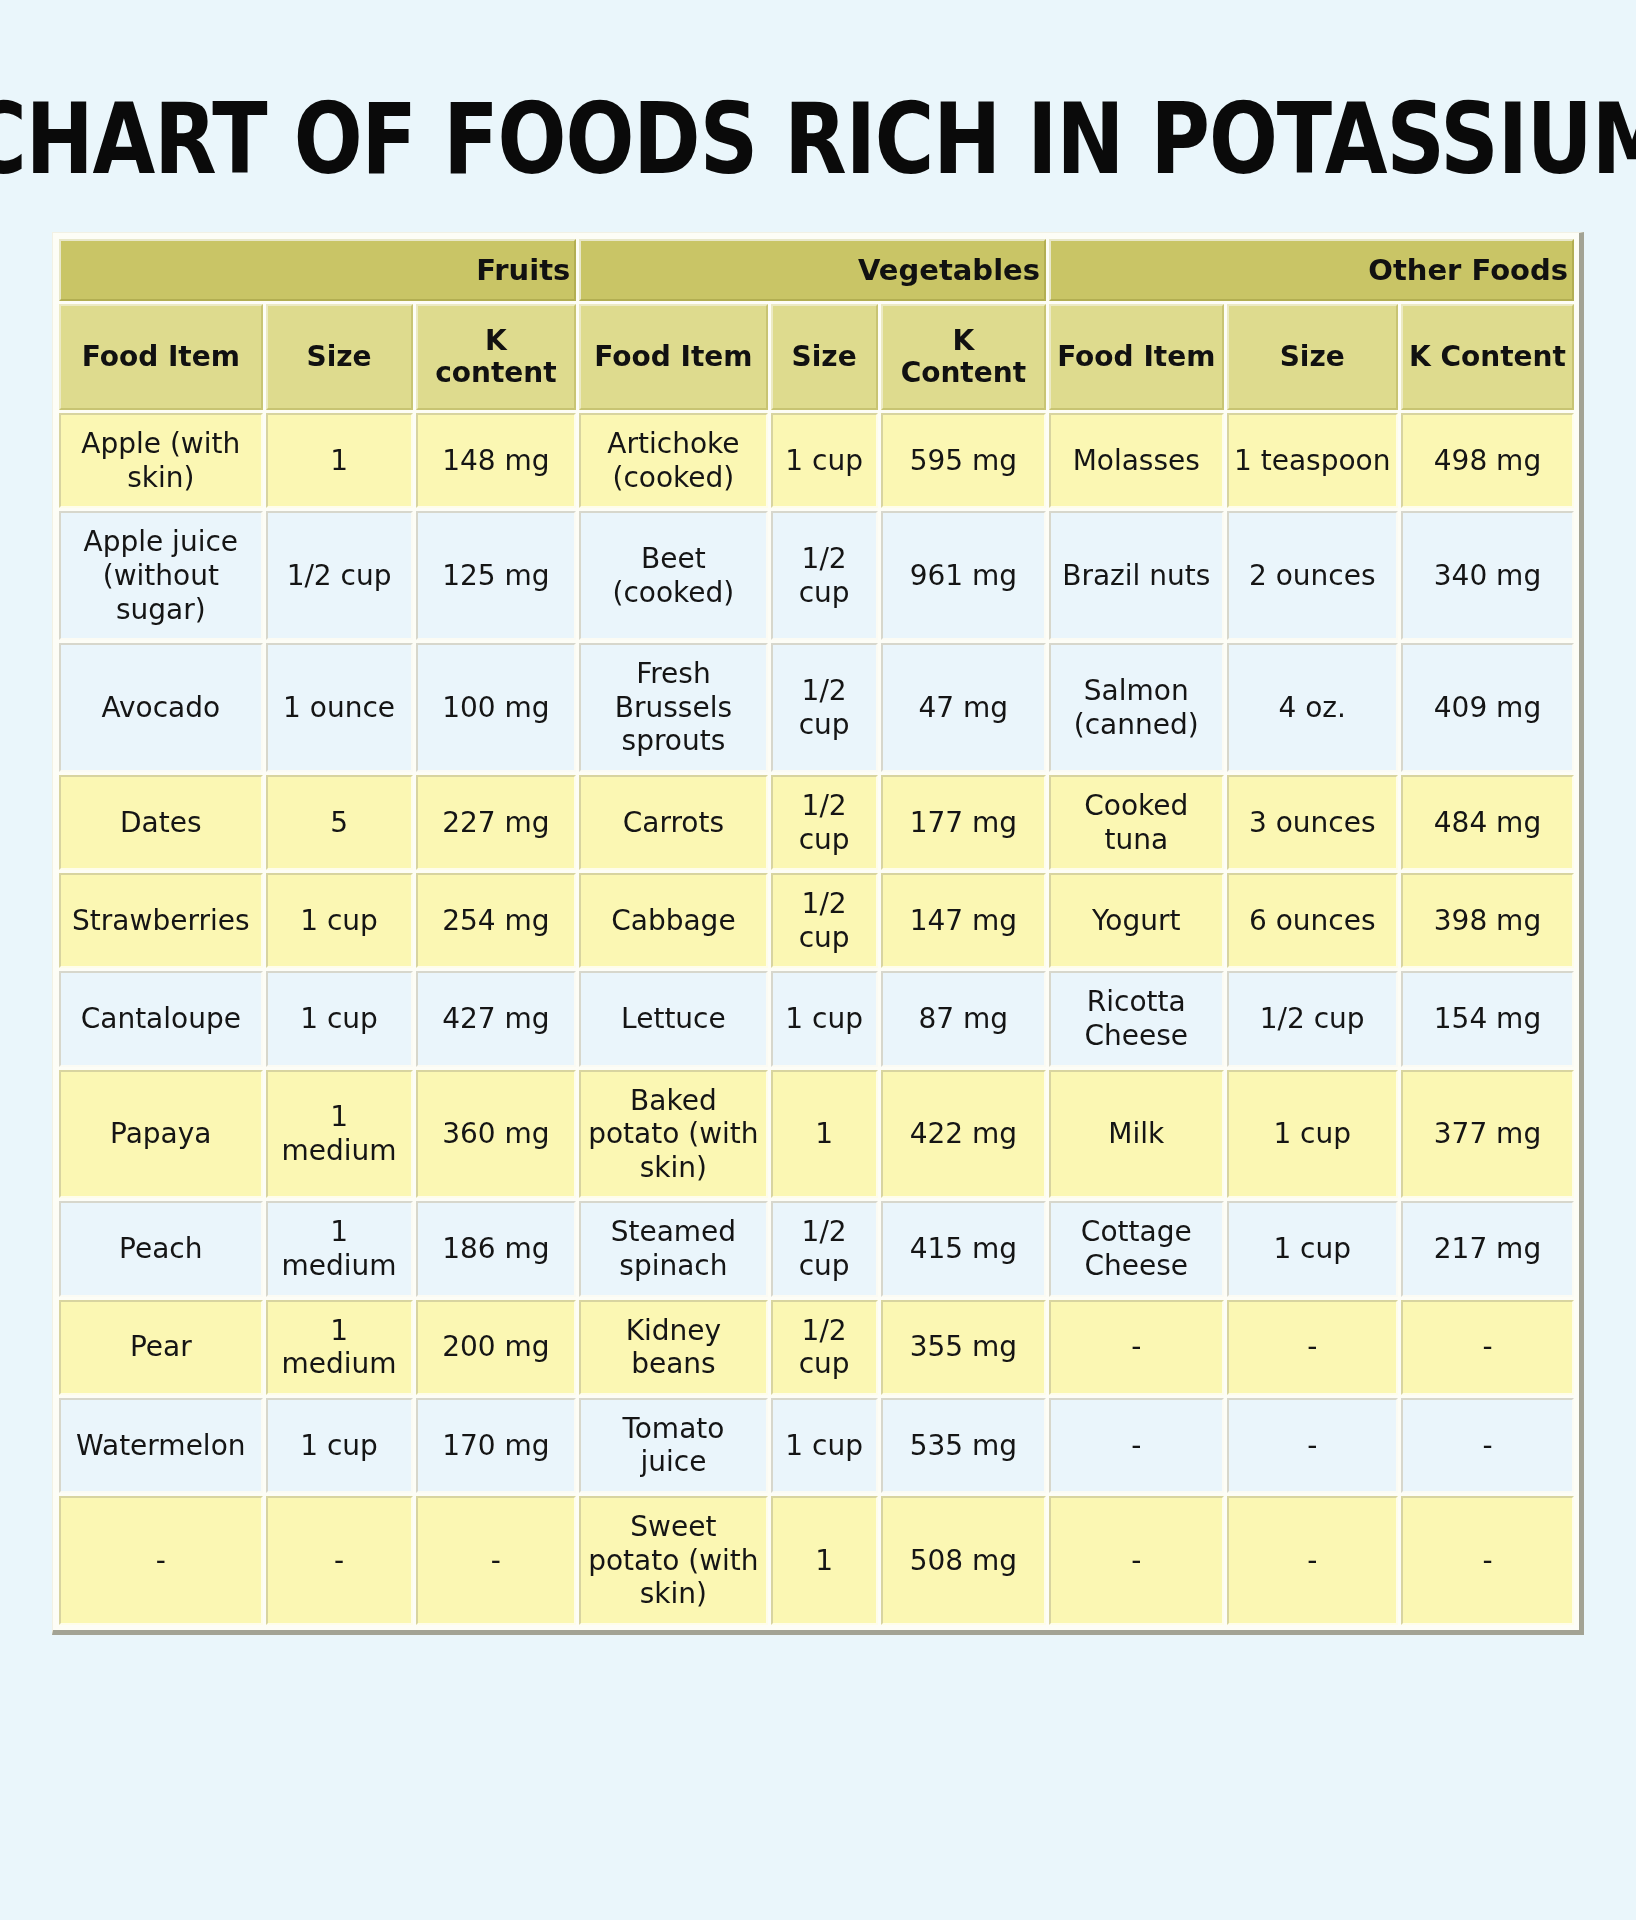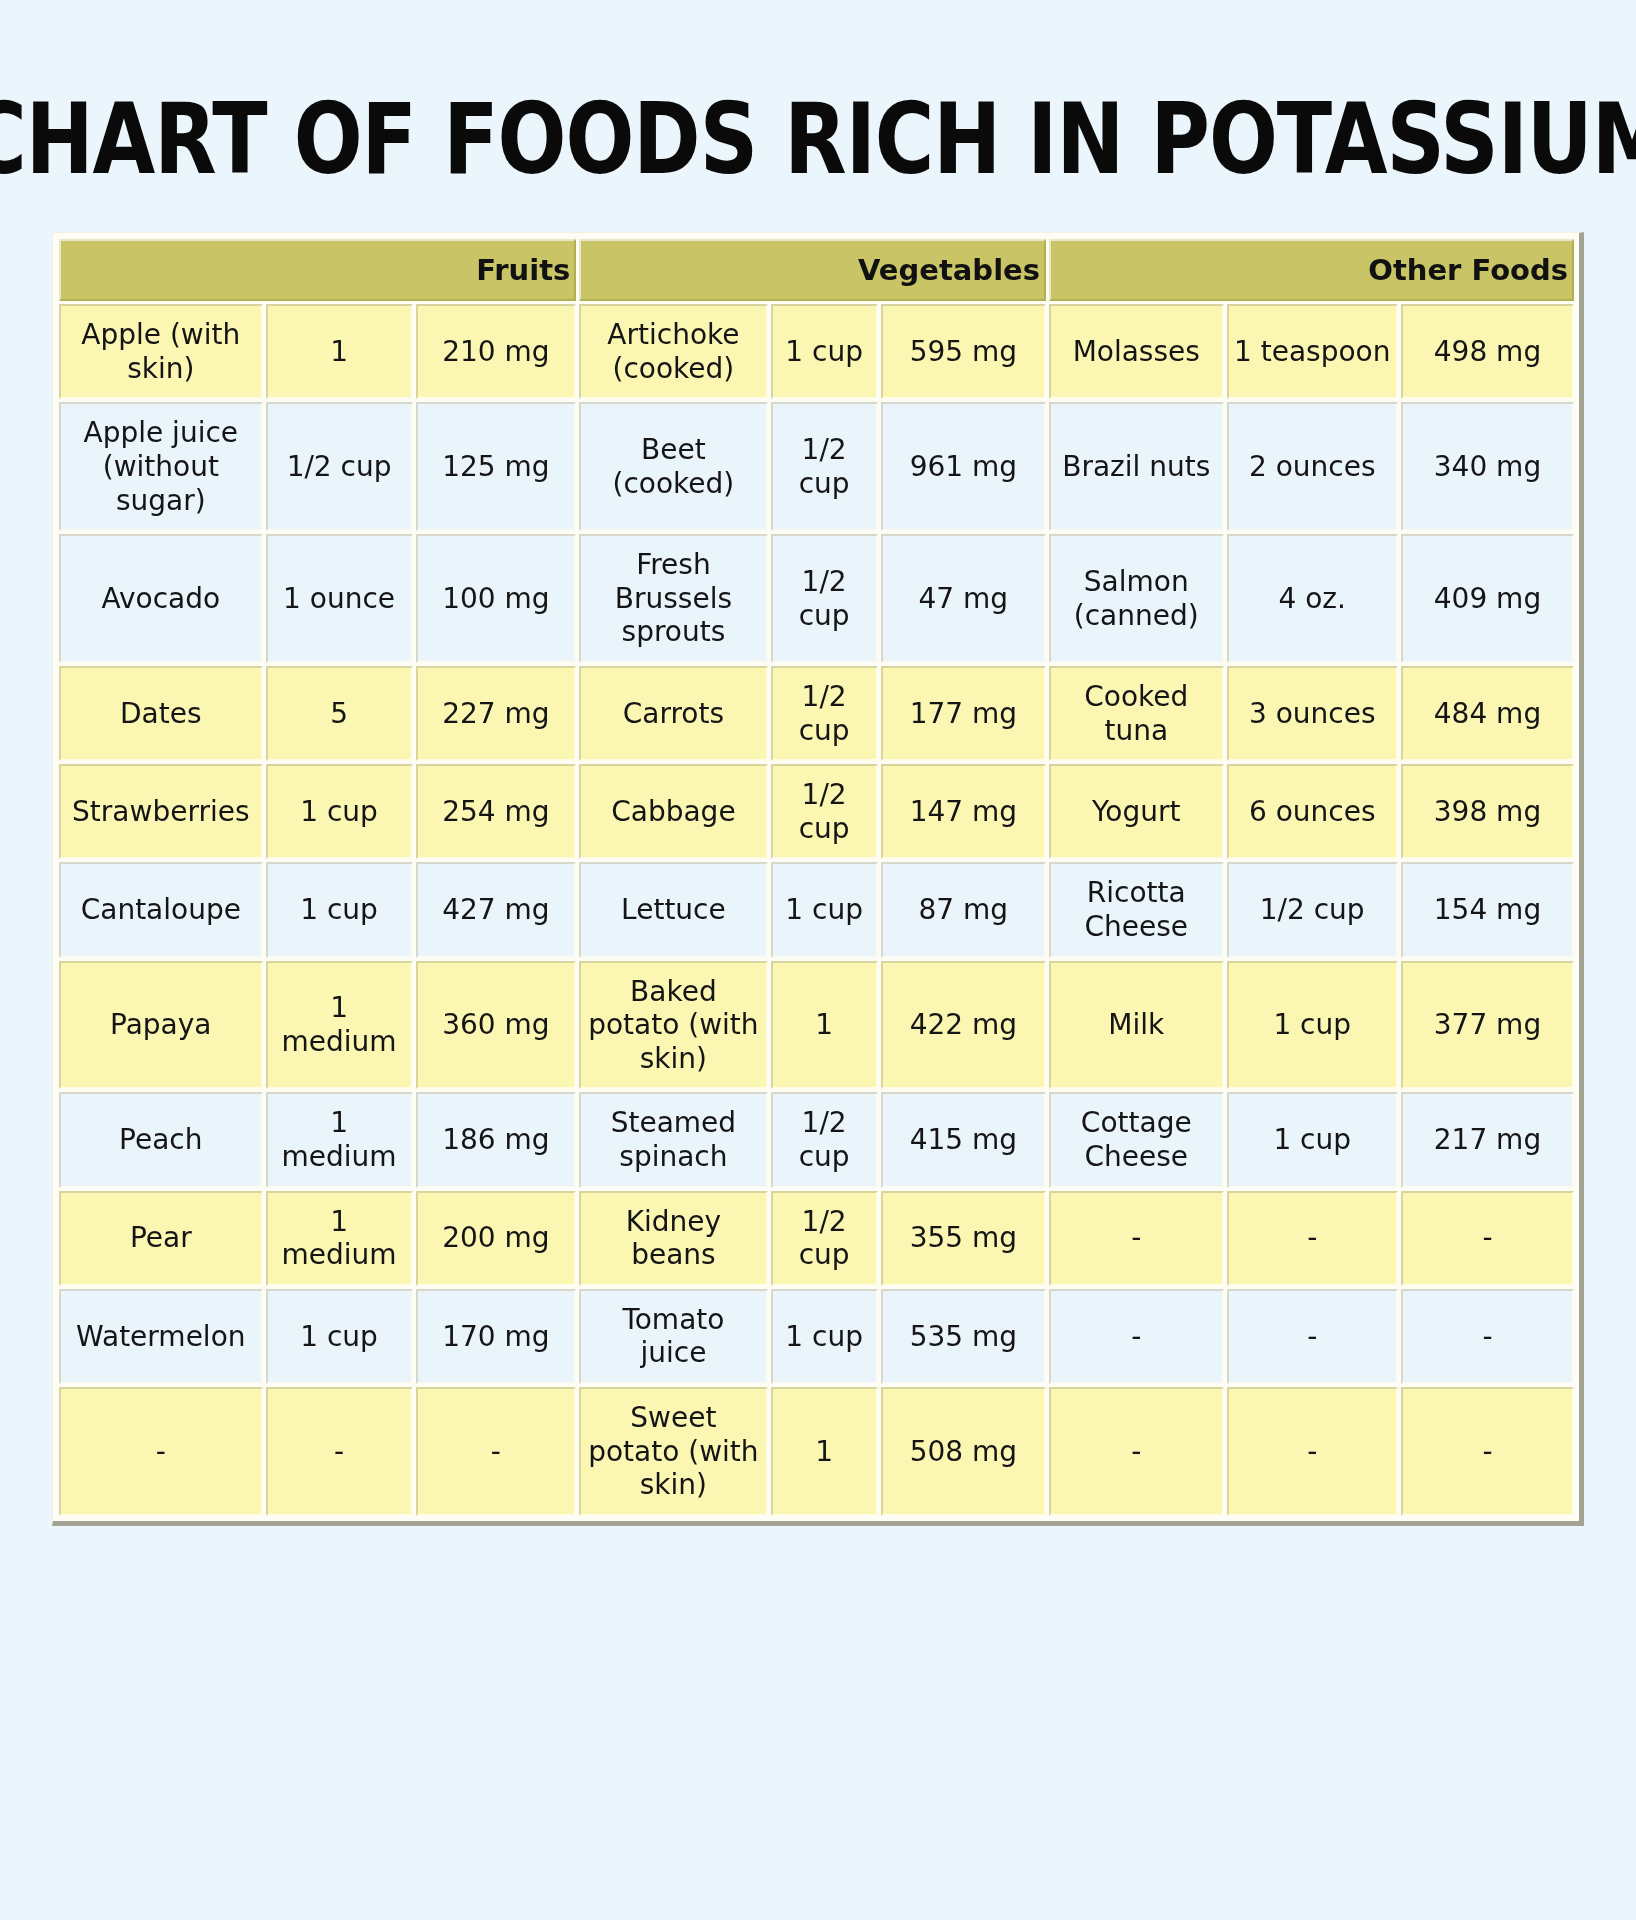--- a/index.html
+++ b/index.html
@@ -150,26 +150,37 @@
         <col class="c-food3">
           <col class="c-size3">
           <col class="c-k3">
       </colgroup>
       <thead>
         <tr id="group-header-row">
             <th class="group" colspan="3">Fruits</th>
             <th class="group" colspan="3">Vegetables</th>
             <th class="group" colspan="3">Other Foods</th>
           </tr>
+        <tr id="column-header-row">
+            <th class="colhead">Food Item</th>
+            <th class="colhead">Size</th>
+            <th class="colhead">K content</th>
+            <th class="colhead">Food Item</th>
+            <th class="colhead">Size</th>
+            <th class="colhead">K Content</th>
+            <th class="colhead">Food Item</th>
+            <th class="colhead">Size</th>
+            <th class="colhead">K Content</th>
+          </tr>
       </thead>
       <tbody id="table-body">
           <tr class="row-yellow">
             <td class="cell">Apple (with skin)</td>
             <td class="cell">1</td>
-            <td class="cell">210 mg</td>
+            <td class="cell">148 mg</td>
             <td class="cell">Artichoke (cooked)</td>
             <td class="cell">1 cup</td>
             <td class="cell">595 mg</td>
             <td class="cell">Molasses</td>
             <td class="cell">1 teaspoon</td>
             <td class="cell">498 mg</td>
           </tr>
           <tr class="row-blue">
             <td class="cell">Apple juice (without sugar)</td>
             <td class="cell">1/2 cup</td>

